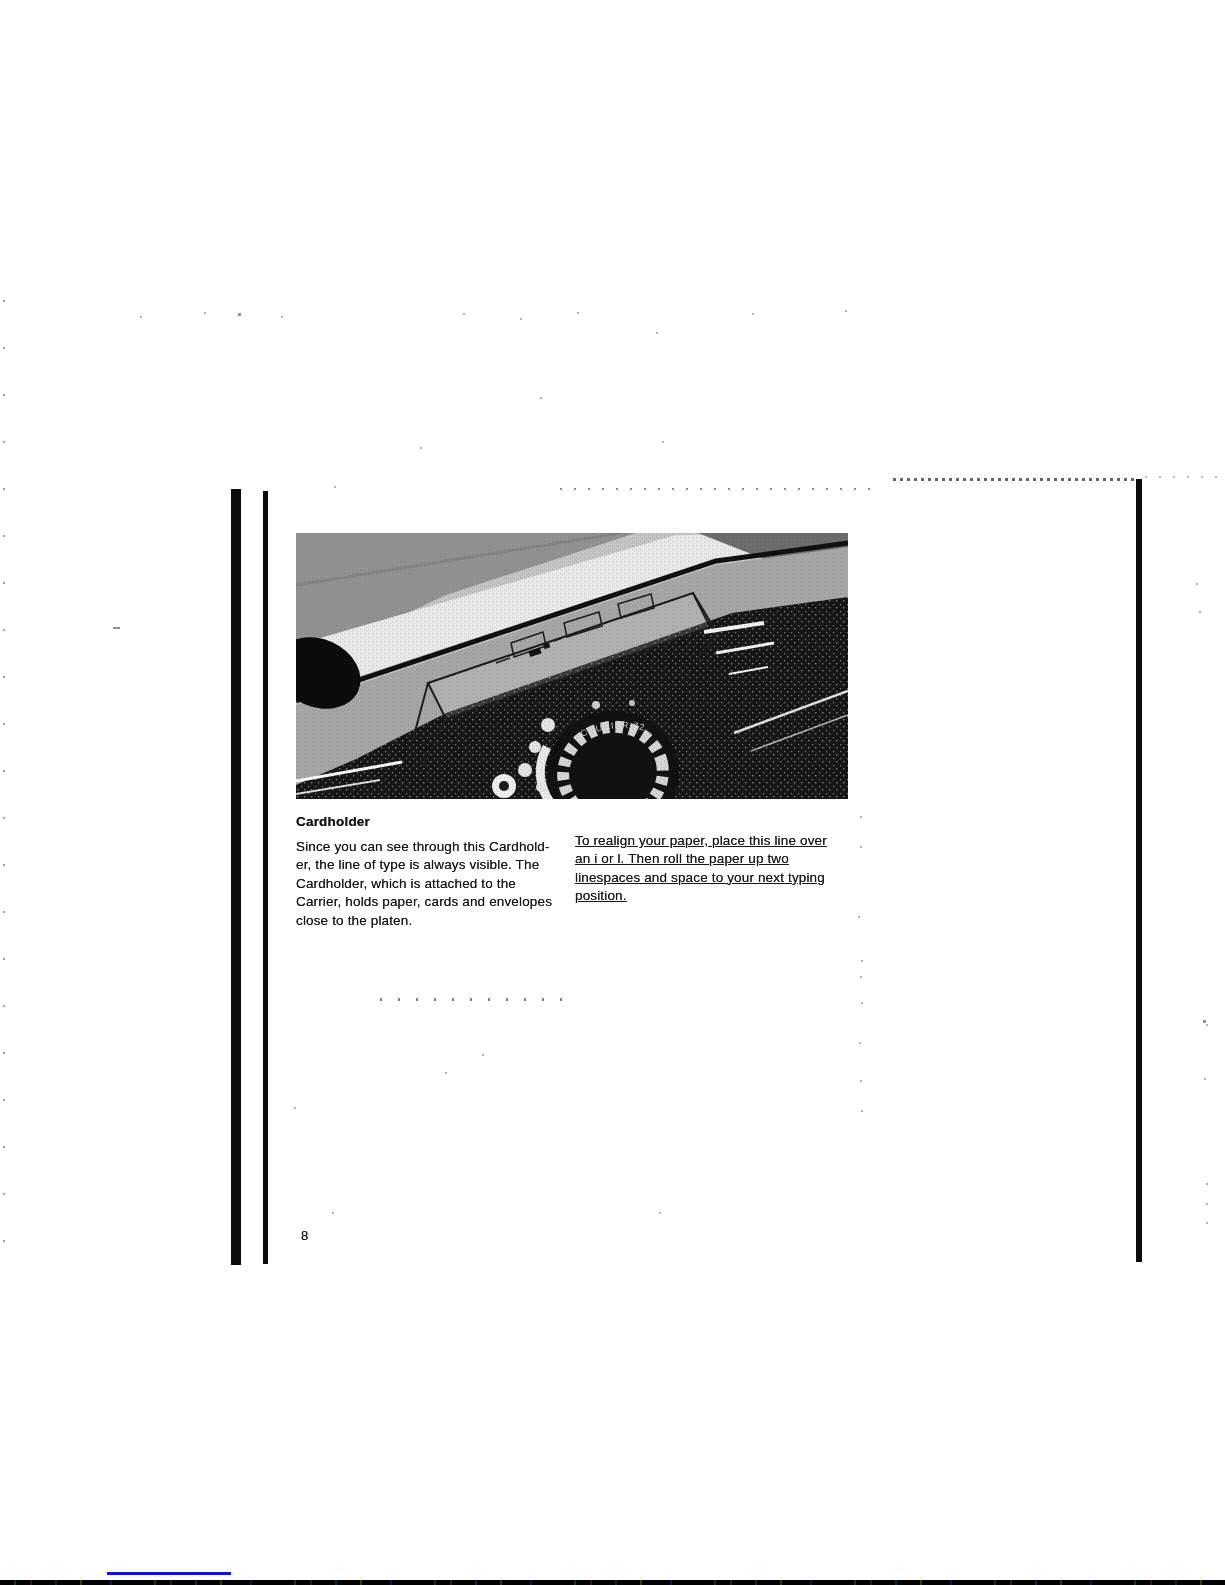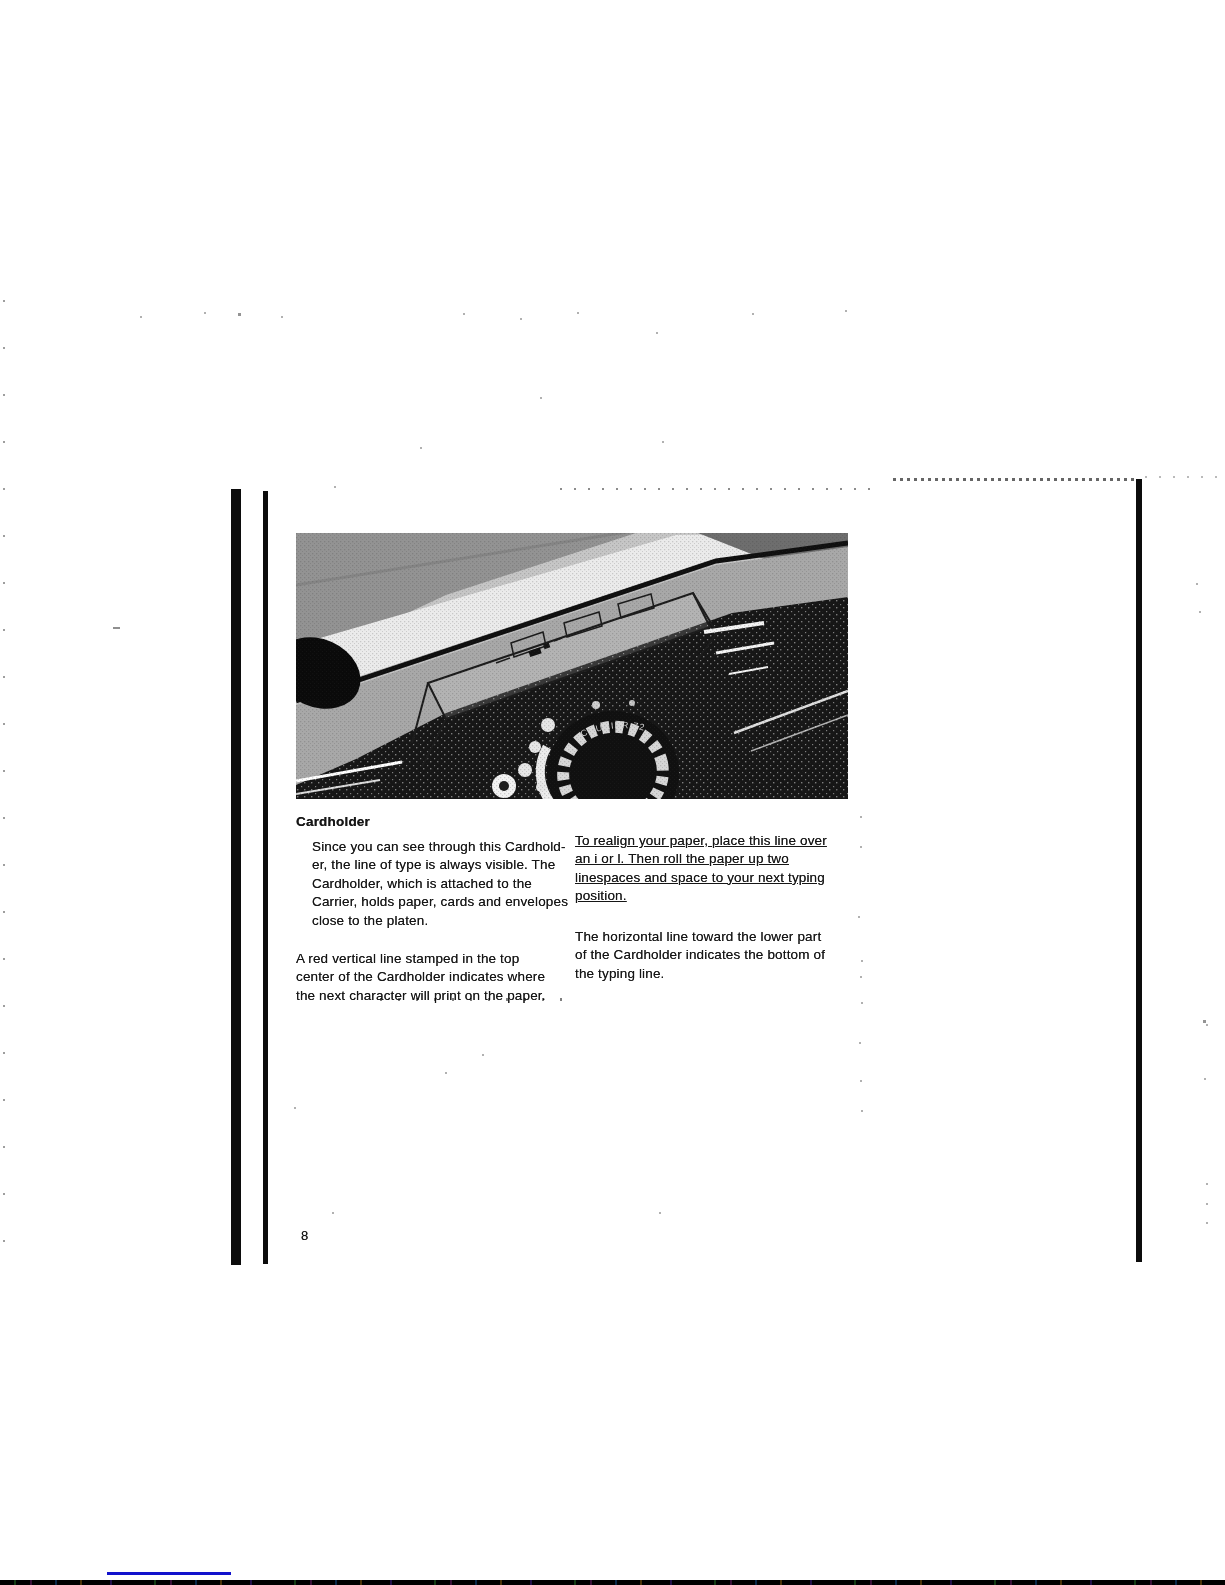--- a/index.html
+++ b/index.html
@@ -17,21 +17,21 @@
   .photo svg{display:block;}
   
   .heading{
     position:absolute;left:296px;top:814px;font-size:13.5px;font-weight:bold;
     letter-spacing:.2px;white-space:pre;text-shadow:0 0 .4px rgba(0,0,0,.75);
   }
   .body-text{
     position:absolute;font-size:13.5px;line-height:18.4px;letter-spacing:.15px;
     white-space:pre;text-shadow:0 0 .4px rgba(0,0,0,.7);
   }
-  .lp1{left:296px;top:838px;margin-left:16px;}
+  .lp1{left:296px;top:838px;}
   .lp2{left:296px;top:950px;}
   .rp1{left:575px;top:832px;text-decoration:underline;}
   .rp2{left:575px;top:928px;}
   .pagenum{
     position:absolute;left:301px;top:1228px;font-size:13px;
     text-shadow:0 0 .4px rgba(0,0,0,.7);
   }
   
   .speck{position:absolute;width:3px;height:3px;background:#3c3c3c;opacity:.55;}
   .speck.sm{width:2px;height:2px;opacity:.4;}
@@ -144,30 +144,24 @@
       <rect width="552" height="266" fill="url(#ht)" opacity=".18"></rect>
     </svg>
   </div>
 
   <div class="heading">Cardholder</div>
   <div class="body-text lp1">Since you can see through this Cardhold-
 er, the line of type is always visible. The
 Cardholder, which is attached to the
 Carrier, holds paper, cards and envelopes
 close to the platen.</div>
-  <div class="body-text lp2">A red vertical line stamped in the top
-center of the Cardholder indicates where
-the next character will print on the paper.</div>
   <div class="body-text rp1">To realign your paper, place this line over
 an i or l. Then roll the paper up two
 linespaces and space to your next typing
 position.</div>
-  <div class="body-text rp2">The horizontal line toward the lower part
-of the Cardholder indicates the bottom of
-the typing line.</div>
   <div class="pagenum">8</div>
 
   <div>
     <div class="edge-dots"></div>
     <div class="dotline dl-sparse" style="left:560px;top:488px;width:322px;height:2px;"></div>
     <div class="dotline dl-dense" style="left:893px;top:478px;width:243px;height:3px;"></div>
     <div class="dotline dl-sparse" style="left:1145px;top:476px;width:75px;height:2px;opacity:.6;"></div>
     <div class="dotline dl-dashes" style="left:380px;top:998px;width:185px;height:3px;"></div>
     <span class="speck sm" style="left:140px;top:316px;"></span>
     <span class="speck sm" style="left:204px;top:312px;"></span>

